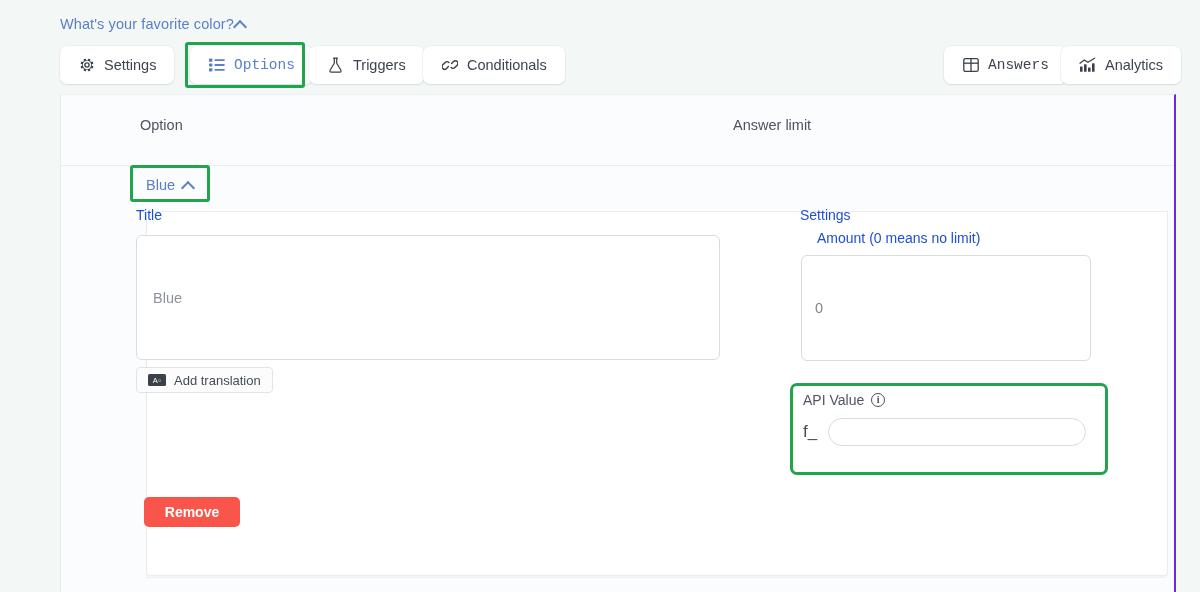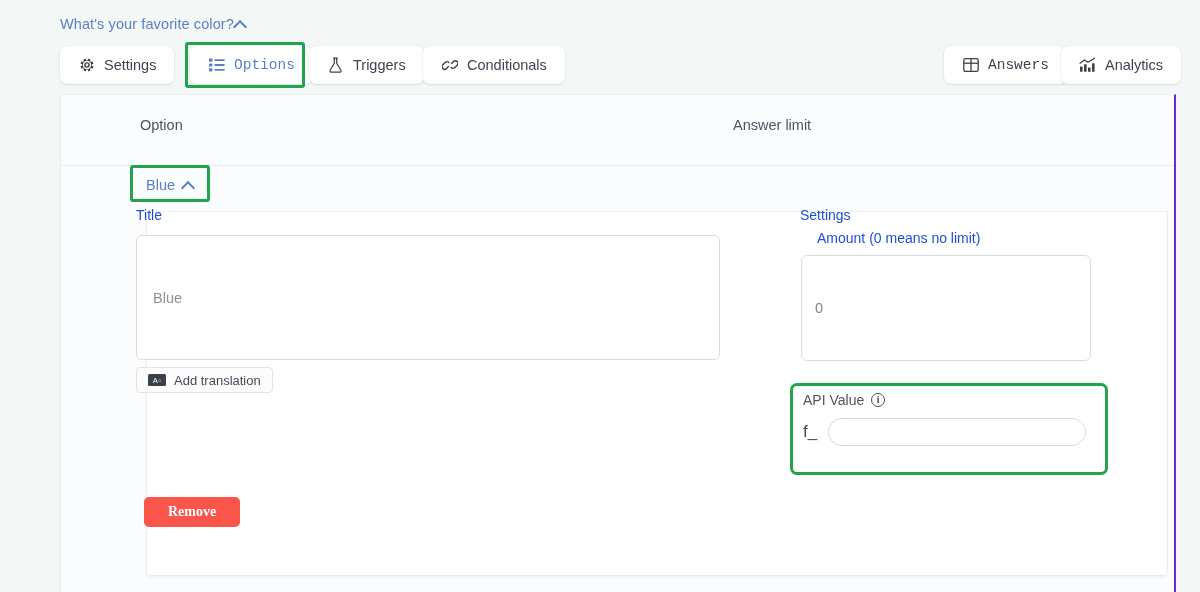--- a/index.html
+++ b/index.html
@@ -179,21 +179,21 @@
 
   .remove-btn {
     position: absolute;
     left: 83px; top: 402px;
     width: 96px; height: 30px;
     background: #f9554a;
     border: none; border-radius: 5px;
     color: #ffffff;
     font-size: 14px;
     font-weight: bold;
-    font-family: Liberation Serif, serif;
+    font-family: Liberation Sans, sans-serif;
     cursor: pointer;
     display:flex; align-items:center; justify-content:center;
   }
 
   
   .settings-label { left: 739px; top: 112px; }
   .amount-label   { left: 756px; top: 135px; }
 
   .amount-box {
     position: absolute;

